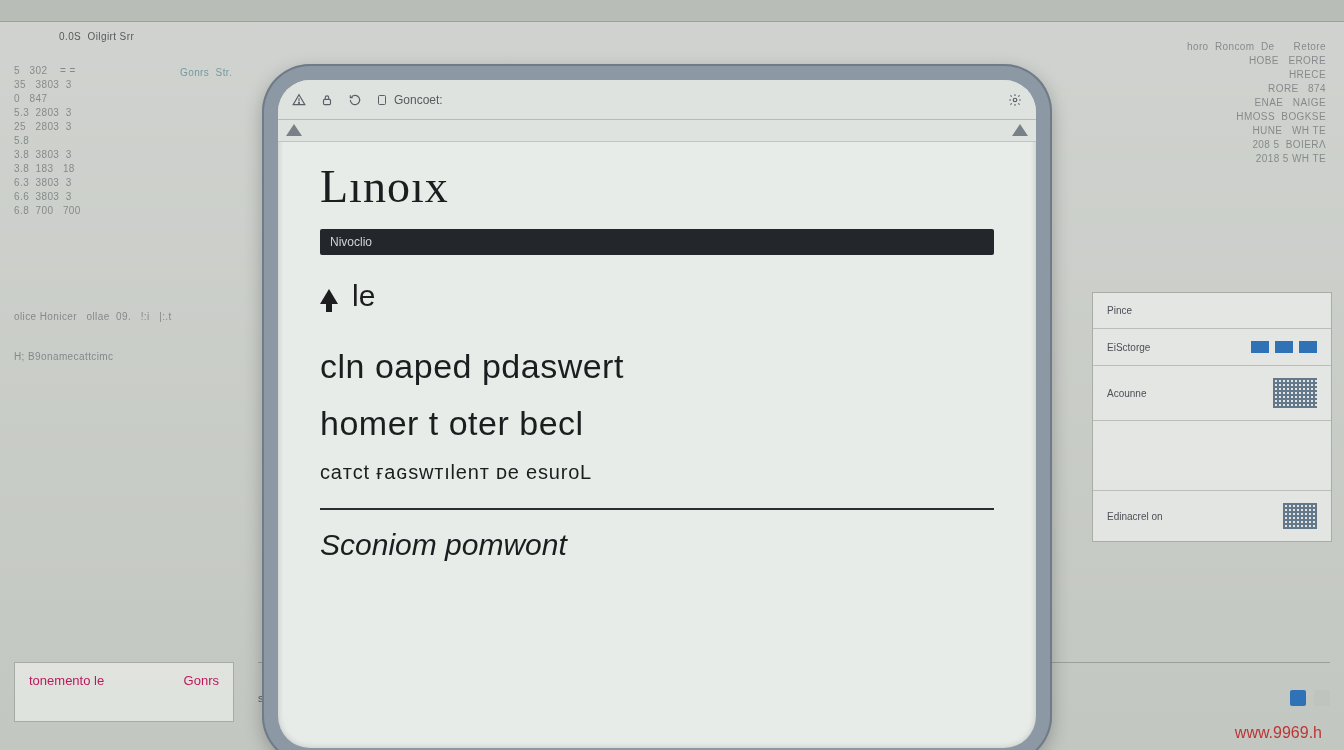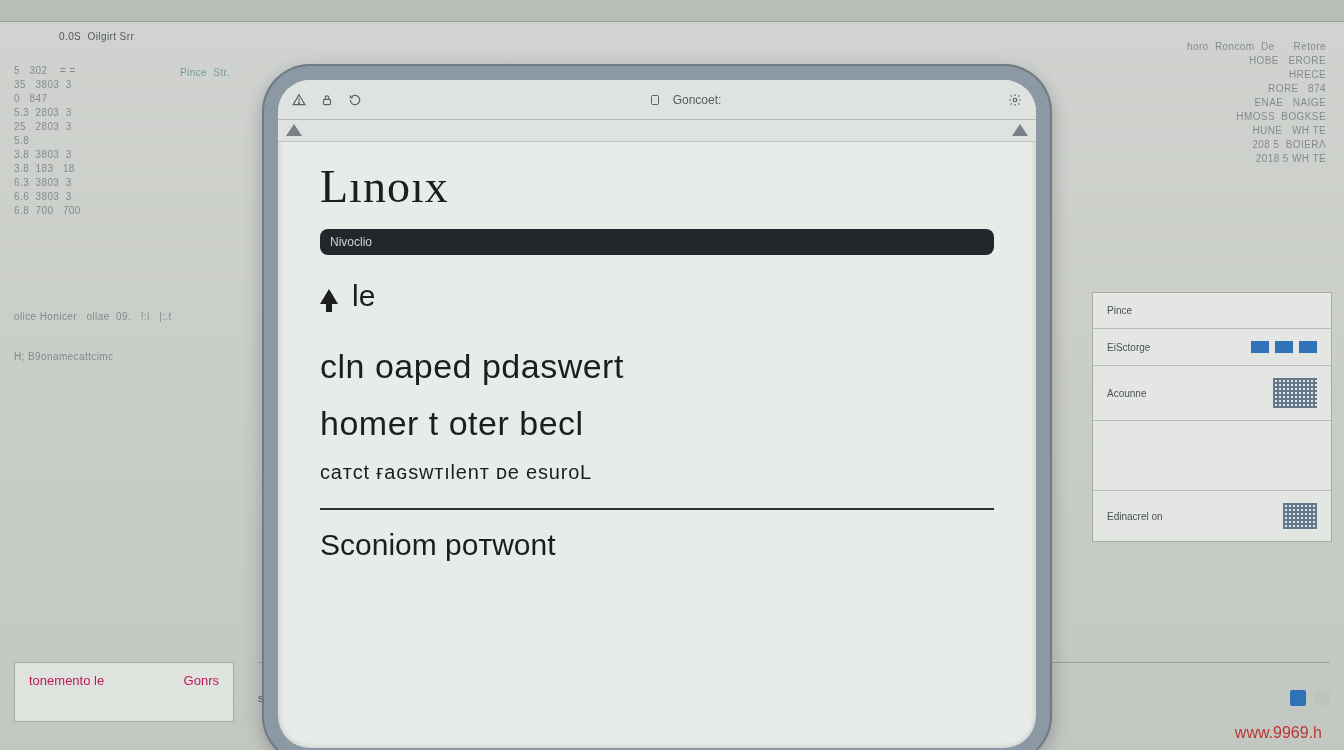--- a/index.html
+++ b/index.html
@@ -134,21 +134,21 @@
     background: #dfe3df;
     border-bottom: 1px solid #b7bcb5;
     display: flex;
     align-items: center;
     padding: 0 14px;
     gap: 14px;
     font-size: 12px;
     color: #555b60;
   }
   .titlebar .tb-left { display:flex; align-items:center; gap:14px; }
-  .titlebar .tb-center { flex:1; text-align:center; display:flex; align-items:center; justify-content:center; gap:12px; }
+  .titlebar .tb-center { flex:1; text-align:center; display:flex; align-items:center; justify-content:flex-start; gap:6px; }
   .tb-ico { width:14px; height:14px; display:inline-flex; }
   .tb-ico svg { width:100%; height:100%; }
 
   .tri-row {
     height: 22px;
     background: #dfe3df;
     border-bottom: 1px solid #c0c5be;
     display: flex;
     justify-content: space-between;
     padding: 0 8px;
@@ -172,21 +172,21 @@
     font-size: 46px;
     font-weight: 400;
     letter-spacing: 1px;
     margin-bottom: 16px;
   }
   .dark-bar {
     background: #23272c;
     color: #cfd3d7;
     font-size: 12px;
     padding: 6px 10px;
-    border-radius: 8px;
+    border-radius: 2px;
     margin-bottom: 24px;
   }
   .row1 {
     font-family: "Lucida Sans", "Trebuchet MS", sans-serif;
     font-size: 30px;
     font-weight: 400;
     display: flex;
     align-items: center;
     gap: 14px;
     margin-bottom: 34px;
@@ -215,20 +215,21 @@
   .body-line.small { font-size: 20px; letter-spacing: 0.8px; }
   .hr {
     border: none;
     border-top: 2px solid #2a2d31;
     margin: 24px 0 18px 0;
   }
   .footer-line {
     font-family: "Trebuchet MS", "Segoe UI", sans-serif;
     font-size: 30px;
     font-weight: 400;
+    font-style: italic;
   }
 </style>
 </head>
 <body>
 
 <div class="bg">
   <div class="bg-header"></div>
 
   <div class="bg-grid strong" style="left:14px; top:30px;">0.0S  Oilgirt Srr</div>
   <div class="bg-grid" style="left:14px; top:50px; width:240px;">
@@ -239,21 +240,21 @@
 25   2803  3
 5.8
 3.8  3803  3
 3.8  183   18
 6.3  3803  3
 6.6  3803  3
 6.8  700   700
   </div>
 
   <div class="bg-grid teal" style="left:180px; top:52px; width:80px;">
-Pince  Str.
+Gonrs  Str.
   </div>
 
   <div class="bg-grid" style="left:14px; top:310px;">olice Honicer   ollae  09.   !:i   |:.t</div>
   <div class="bg-grid" style="left:14px; top:350px;">H; B9onamecattcimc</div>
 
   <div class="bg-grid" style="right:18px; top:26px; width:250px; text-align:right;">
 horo  Roncom  De      Retore
 HOBE   ERORE
 HRECE
 RORE   874

